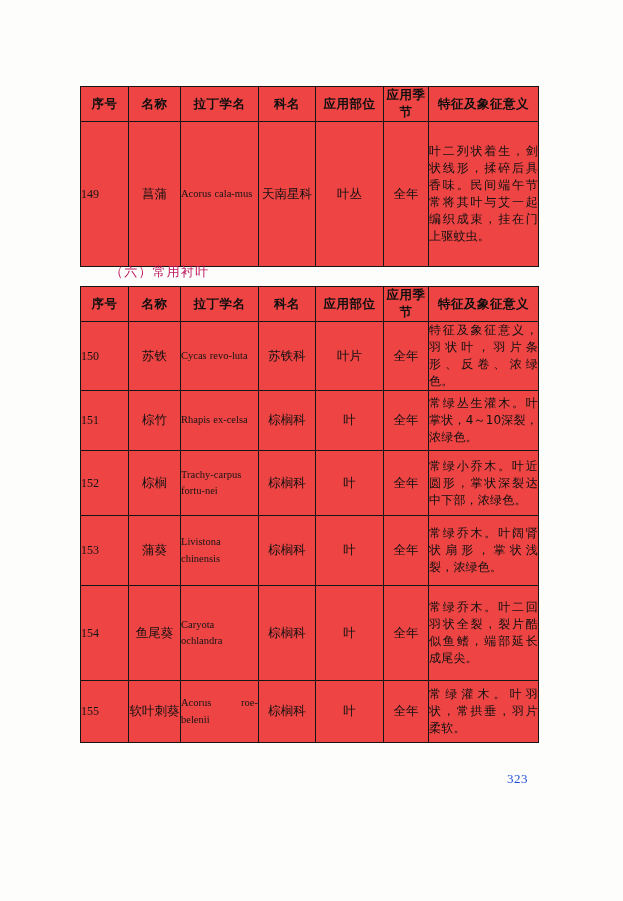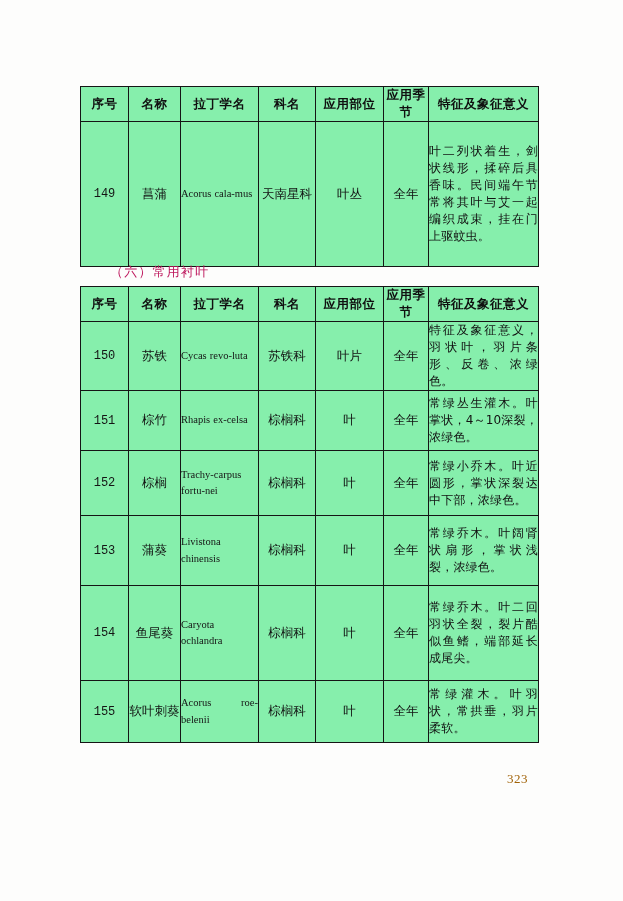--- a/index.html
+++ b/index.html
@@ -48,21 +48,21 @@
     height: 2px;
     background: #1a1a1a;
   }
 
   
   .tbl {
     position: absolute;
     border-collapse: collapse;
     table-layout: fixed;
     border: 1.6px solid #151515;
-    background: #86efac;
+    background: #ef4444;
   }
   .tbl td, .tbl th {
     border: 1px solid #151515;
     padding: 0;
     vertical-align: middle;
     font-weight: normal;
   }
   .tbl thead th {
     height: 27px;
     text-align: center;
@@ -84,23 +84,22 @@
 
   
   .cell-center {
     text-align: center;
     font-size: 12.5px;
     font-family: Liberation Sans, sans-serif;
     font-weight: bold;
     color: #111;
   }
   .cell-num {
-    text-align: center;
     font-size: 12px;
-    font-family: Liberation Mono, monospace;
+    font-family: Liberation Serif, serif;
     font-weight: normal;
     color: #141414;
   }
   .cell-latin {
     font-size: 10.5px;
     font-family: "Liberation Serif", "DejaVu Serif", serif;
     line-height: 1.55;
     padding: 3px 5px 3px 6px;
     text-align: justify;
     text-align-last: left;
@@ -136,21 +135,21 @@
   
   #table-two { left: 80px; top: 286px; }
 
   
   .page-number {
     position: absolute;
     left: 507px;
     top: 771px;
     font-size: 13px;
     font-family: "Liberation Serif", "DejaVu Serif", serif;
-    color: #a16207;
+    color: #1d4ed8;
     letter-spacing: 0.5px;
   }
 
   
   .watermark {
     position: absolute;
     right: 4px;
     top: 790px;
     font-size: 33px;
     font-family: "DejaVu Sans", "Liberation Sans", sans-serif;

